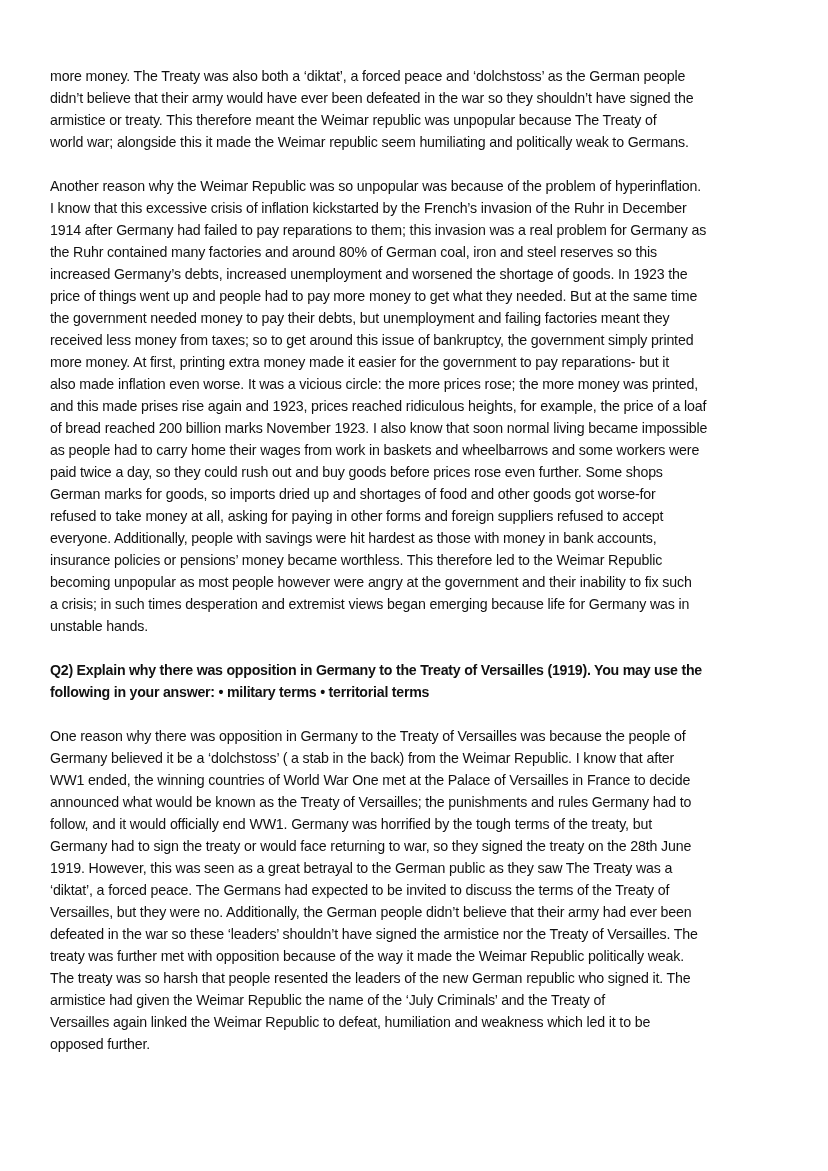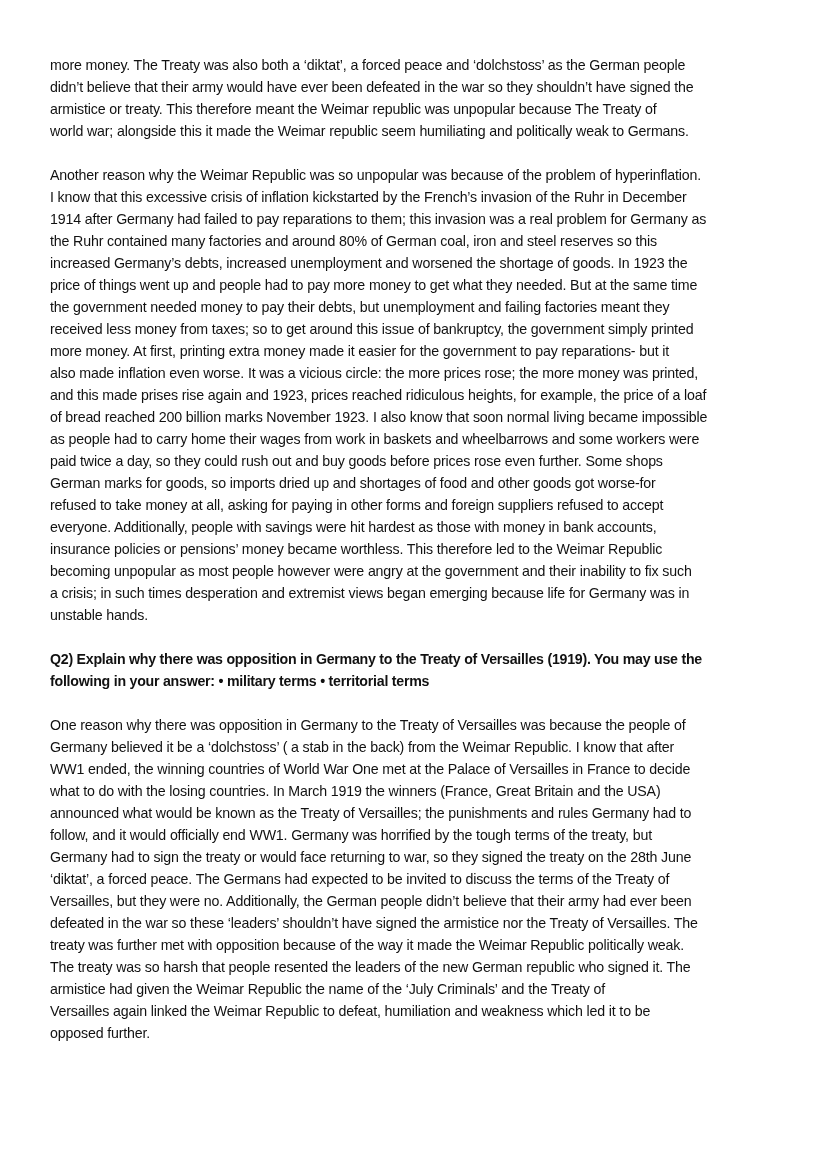--- a/index.html
+++ b/index.html
@@ -2,21 +2,21 @@
 <html><head>
 <meta charset="utf-8">
 <style>
   html, body { margin: 0; padding: 0; background: #ffffff; }
   body { width: 828px; height: 1171px; position: relative; overflow: hidden; }
   .page {
     position: absolute; left: 50px; top: 50px; width: 740px;
     font-family: "Liberation Sans", sans-serif;
     font-size: 14.2px; color: #111111;
   }
-  .para { margin: 4px 0 22px 0; }
+  .para { margin: 15px 0 22px 0; }
   .line { display: block; height: 22px; line-height: 22px; white-space: nowrap; letter-spacing: -0.15px; }
   .heading .line { font-weight: bold; letter-spacing: -0.25px; }
 </style>
 </head>
 <body>
 
 <div class="page">
   <div class="para">
       <span class="line">more money. The Treaty was also both a ‘diktat’, a forced peace and ‘dolchstoss’ as the German people</span>
       <span class="line">didn’t believe that their army would have ever been defeated in the war so they shouldn’t have signed the</span>
@@ -47,24 +47,24 @@
       <span class="line">unstable hands.</span>
     </div>
   <div class="para heading">
       <span class="line">Q2) Explain why there was opposition in Germany to the Treaty of Versailles (1919). You may use the</span>
       <span class="line">following in your answer: • military terms • territorial terms</span>
     </div>
   <div class="para">
       <span class="line">One reason why there was opposition in Germany to the Treaty of Versailles was because the people of</span>
       <span class="line">Germany believed it be a ‘dolchstoss’ ( a stab in the back) from the Weimar Republic. I know that after</span>
       <span class="line">WW1 ended, the winning countries of World War One met at the Palace of Versailles in France to decide</span>
-      <span class="line">what to do with the losing countries. In March 1919 the winners (France, Great Britain and the USA)</span>
       <span class="line">announced what would be known as the Treaty of Versailles; the punishments and rules Germany had to</span>
       <span class="line">follow, and it would officially end WW1. Germany was horrified by the tough terms of the treaty, but</span>
       <span class="line">Germany had to sign the treaty or would face returning to war, so they signed the treaty on the 28th June</span>
+      <span class="line">1919. However, this was seen as a great betrayal to the German public as they saw The Treaty was a</span>
       <span class="line">‘diktat’, a forced peace. The Germans had expected to be invited to discuss the terms of the Treaty of</span>
       <span class="line">Versailles, but they were no. Additionally, the German people didn’t believe that their army had ever been</span>
       <span class="line">defeated in the war so these ‘leaders’ shouldn’t have signed the armistice nor the Treaty of Versailles. The</span>
       <span class="line">treaty was further met with opposition because of the way it made the Weimar Republic politically weak.</span>
       <span class="line">The treaty was so harsh that people resented the leaders of the new German republic who signed it. The</span>
       <span class="line">armistice had given the Weimar Republic the name of the ‘July Criminals’ and the Treaty of</span>
       <span class="line">Versailles again linked the Weimar Republic to defeat, humiliation and weakness which led it to be</span>
       <span class="line">opposed further.</span>
     </div>
 </div>

